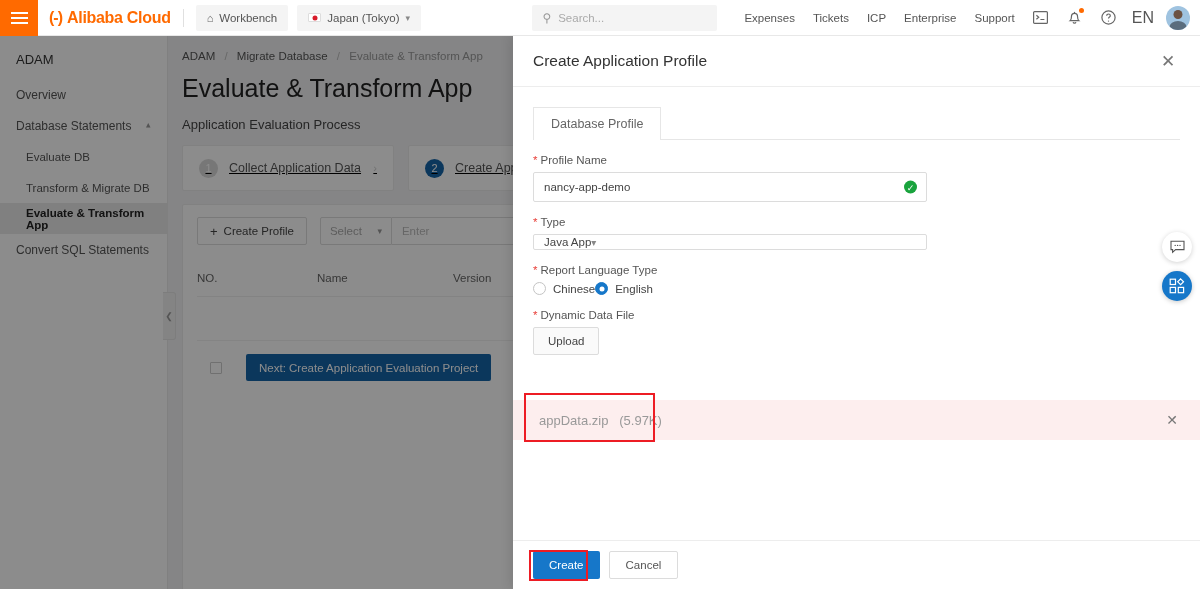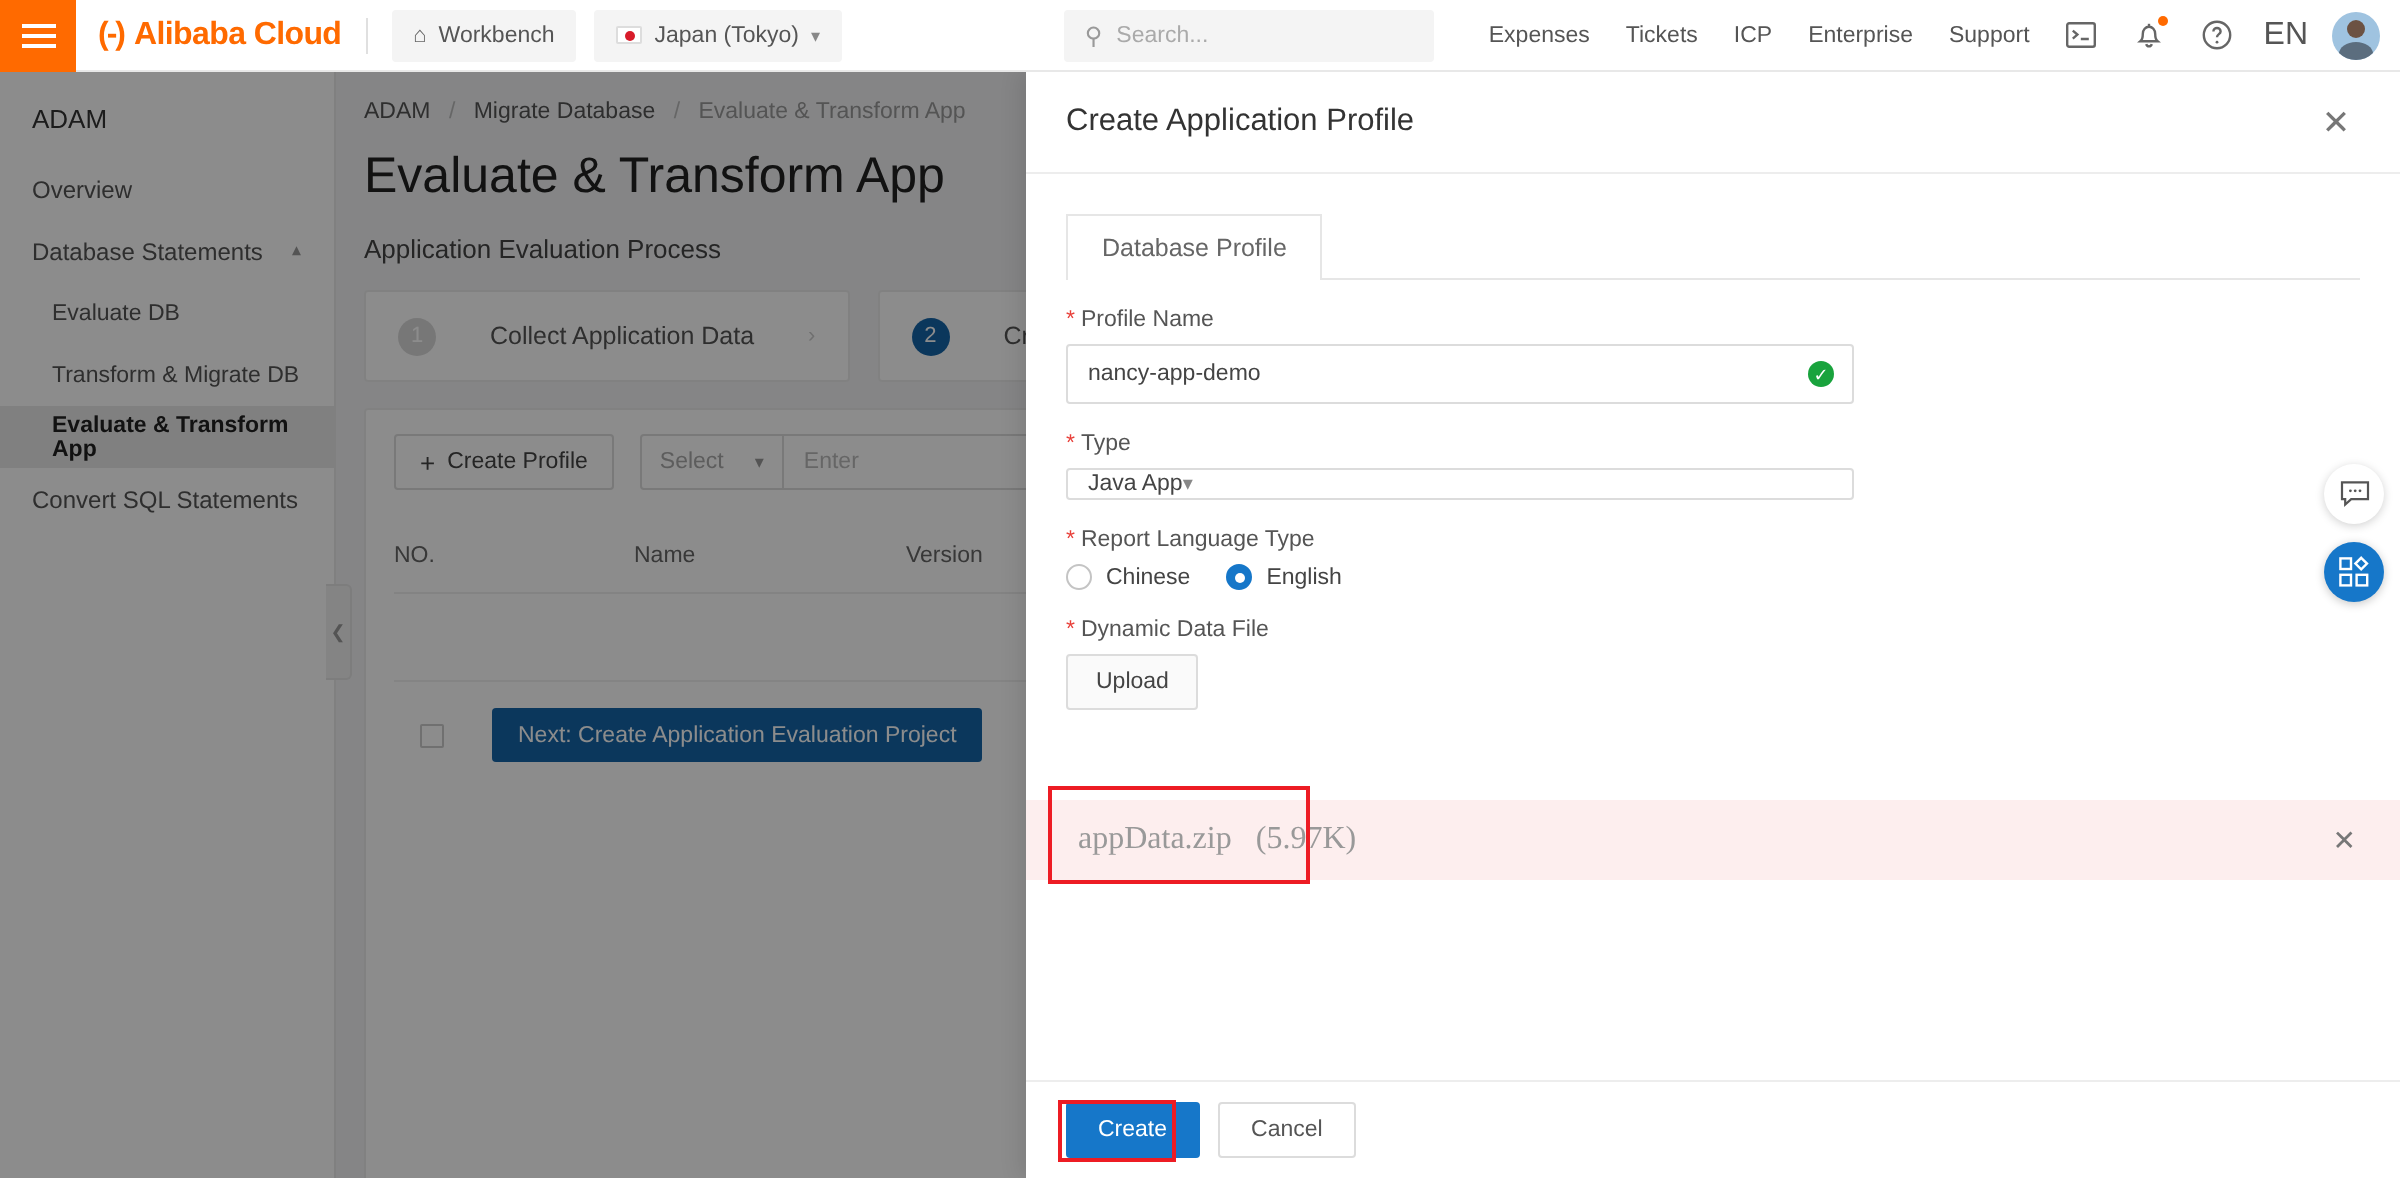--- a/index.html
+++ b/index.html
@@ -144,21 +144,21 @@
   }
   #process-label {
     font-size: 13px; color: #444; padding: 14px 0 0 14px; white-space: nowrap;
   }
   #steps-row {
     margin: 13px 0 0 14px; display: flex; gap: 14px; white-space: nowrap;
   }
   .step-card {
     background: #fff; border: 1px solid #ececec; border-radius: 2px;
     height: 46px; min-width: 212px; display: flex; align-items: center;
-    padding: 0 16px; gap: 27px; font-size: 12.5px;
+    padding: 0 16px; gap: 11px; font-size: 12.5px; text-decoration: underline;
   }
   .step-num {
     width: 19px; height: 19px; border-radius: 50%;
     display: flex; align-items: center; justify-content: center;
     font-size: 11px; color: #fff; flex: 0 0 auto;
   }
   .step-num.done { background: #d9d9d9; }
   .step-num.current { background: #1565a8; }
   .step-label { color: #555; }
   .step-arrow { margin-left: auto; color: #ccc; font-size: 11px; }
@@ -265,21 +265,21 @@
     width: 13px; height: 13px; border-radius: 50%; background: #19a33d;
     color: #fff; font-size: 9px; display: flex; align-items: center; justify-content: center;
   }
   .sel-input {
     width: 394px; height: 16px; border: 1px solid #dcdcdc; border-radius: 2px;
     display: flex; align-items: center; justify-content: flex-start;
     padding: 0 10px; font-size: 11.5px; color: #444; cursor: pointer; background: #fff;
   }
   .sel-input .caret3 { font-size: 10px; color: #888; }
 
-  #radio-row { display: flex; align-items: center; gap: 18px; margin-top: 2px; }
+  #radio-row { display: flex; align-items: center; margin-top: 2px; }
   .radio-opt { display: flex; align-items: center; gap: 7px; cursor: pointer; font-size: 11.5px; color: #444; }
   .radio-dot {
     width: 13px; height: 13px; border-radius: 50%;
     border: 1px solid #c4c4c4; background: #fff; flex: 0 0 auto; position: relative;
   }
   .radio-dot.on { border-color: #1677c9; background: #1677c9; }
   .radio-dot.on::after {
     content: ''; position: absolute; left: 50%; top: 50%; transform: translate(-50%,-50%);
     width: 5px; height: 5px; border-radius: 50%; background: #fff;
   }
@@ -288,23 +288,22 @@
     height: 28px; border: 1px solid #dcdcdc; background: #fafafa; border-radius: 2px;
     display: inline-flex; align-items: center; padding: 0 14px;
     font-size: 11.5px; color: #444; cursor: pointer;
   }
 
   #file-row {
     position: absolute; left: 0; right: 0; top: 313px; height: 40px;
     background: #fdeeee; display: flex; align-items: center;
   }
   #file-chip {
-    margin-left: 12px; padding: 7px 16px 7px 14px; font-size: 16px; color: #999;
+    margin-left: 12px; padding: 7px 16px 7px 14px; font-size: 13px; color: #999;
     white-space: nowrap;
-    font-family: Liberation Serif, serif;
   }
   #file-remove {
     margin-left: auto; margin-right: 22px; font-size: 14px; color: #777; cursor: pointer;
   }
   #file-highlight {
     position: absolute; left: 11px; top: 306px; width: 131px; height: 49px;
     border: 2px solid #ed1c24; pointer-events: none; z-index: 2;
   }
 
   #panel-footer {

